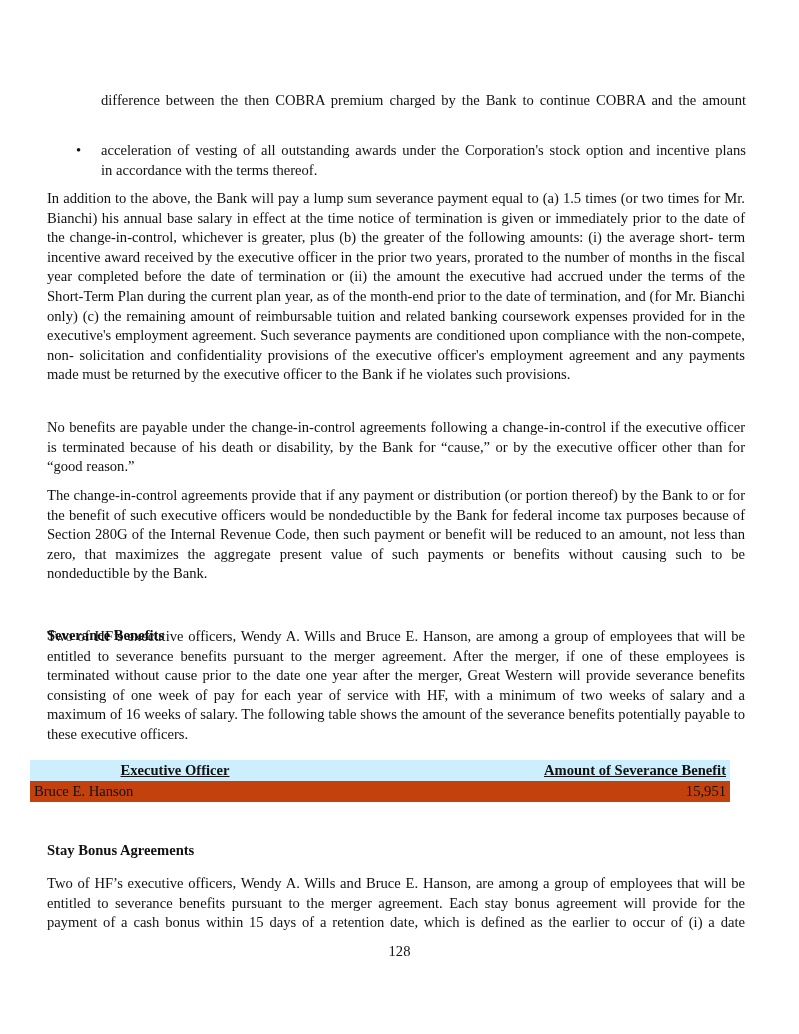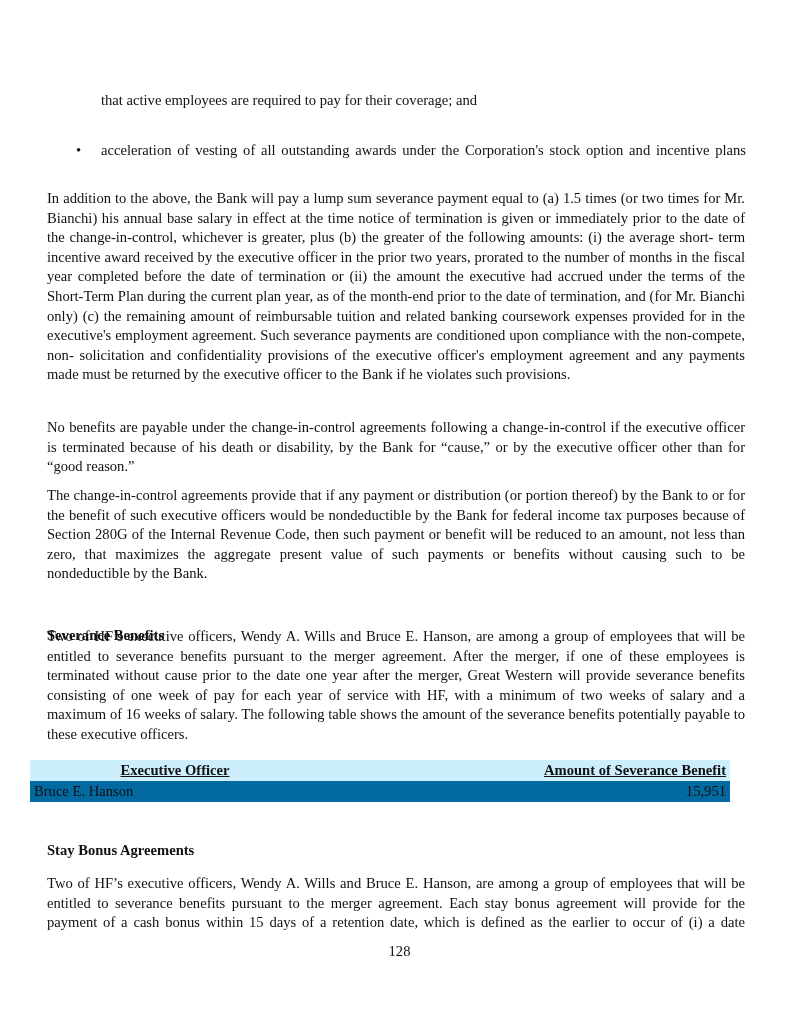--- a/index.html
+++ b/index.html
@@ -11,41 +11,42 @@
   p { margin: 0; text-align: justify; }
   .indent-block { position: absolute; left: 101px; width: 645px; }
   .bullet-row { position: absolute; left: 76px; width: 670px; }
   .bullet { position: absolute; left: 0; top: 0; }
   .bullet-text { position: absolute; left: 25px; width: 645px; text-align: justify; }
   .abs { position: absolute; left: 47px; width: 698px; }
   .heading { font-weight: bold; text-align: left; }
   table.sev { position: absolute; left: 30px; top: 760px; width: 700px; border-collapse: collapse; }
   table.sev td, table.sev th { padding: 0 4px; height: 21px; font-size: 14.6px; line-height: 21px; }
   table.sev tr.hdr { background: #cdeefc; }
-  table.sev tr.shade { background: #0369a1; }
+  table.sev tr.shade { background: #c2410c; }
   table.sev th { font-weight: bold; text-decoration: underline; }
   .c1 { width: 250px; }
   .th1 { text-align: center; padding-left: 20px !important; }
   .c2 { text-align: right; }
   .pgnum { position: absolute; left: 0; width: 799px; top: 942px; text-align: center; }
   .last-line { text-align-last: justify; }
 </style>
 </head>
 <body>
 
 <div>
 
   <div class="indent-block" style="top:91px;">
-    <p style="text-align:left">that active employees are required to pay for their coverage; and</p>
+    <p class="last-line">difference between the then COBRA premium charged by the Bank to continue COBRA and the amount</p>
   </div>
 
   <div class="bullet-row" style="top:141px;">
     <span class="bullet">•</span>
     <div class="bullet-text">
       <p class="last-line">acceleration of vesting of all outstanding awards under the Corporation's stock option and incentive plans</p>
+      <p style="text-align:left">in accordance with the terms thereof.</p>
     </div>
   </div>
 
   <p class="abs" style="top:189px;">In addition to the above, the Bank will pay a lump sum severance payment equal to (a) 1.5 times (or two times for Mr. Bianchi) his annual base salary in effect at the time notice of termination is given or immediately prior to the date of the change-in-control, whichever is greater, plus (b) the greater of the following amounts: (i) the average short- term incentive award received by the executive officer in the prior two years, prorated to the number of months in the fiscal year completed before the date of termination or (ii) the amount the executive had accrued under the terms of the Short-Term Plan during the current plan year, as of the month-end prior to the date of termination, and (for Mr. Bianchi only) (c) the remaining amount of reimbursable tuition and related banking coursework expenses provided for in the executive's employment agreement. Such severance payments are conditioned upon compliance with the non-compete, non- solicitation and confidentiality provisions of the executive officer's employment agreement and any payments made must be returned by the executive officer to the Bank if he violates such provisions.</p>
 
   <p class="abs" style="top:418px;">No benefits are payable under the change-in-control agreements following a change-in-control if the executive officer is terminated because of his death or disability, by the Bank for “cause,” or by the executive officer other than for “good reason.”</p>
 
   <p class="abs" style="top:486px;">The change-in-control agreements provide that if any payment or distribution (or portion thereof) by the Bank to or for the benefit of such executive officers would be nondeductible by the Bank for federal income tax purposes because of Section 280G of the Internal Revenue Code, then such payment or benefit will be reduced to an amount, not less than zero, that maximizes the aggregate present value of such payments or benefits without causing such to be nondeductible by the Bank.</p>
 
   <p class="abs heading" style="top:595px;margin-top:31px;">Severance Benefits</p>

